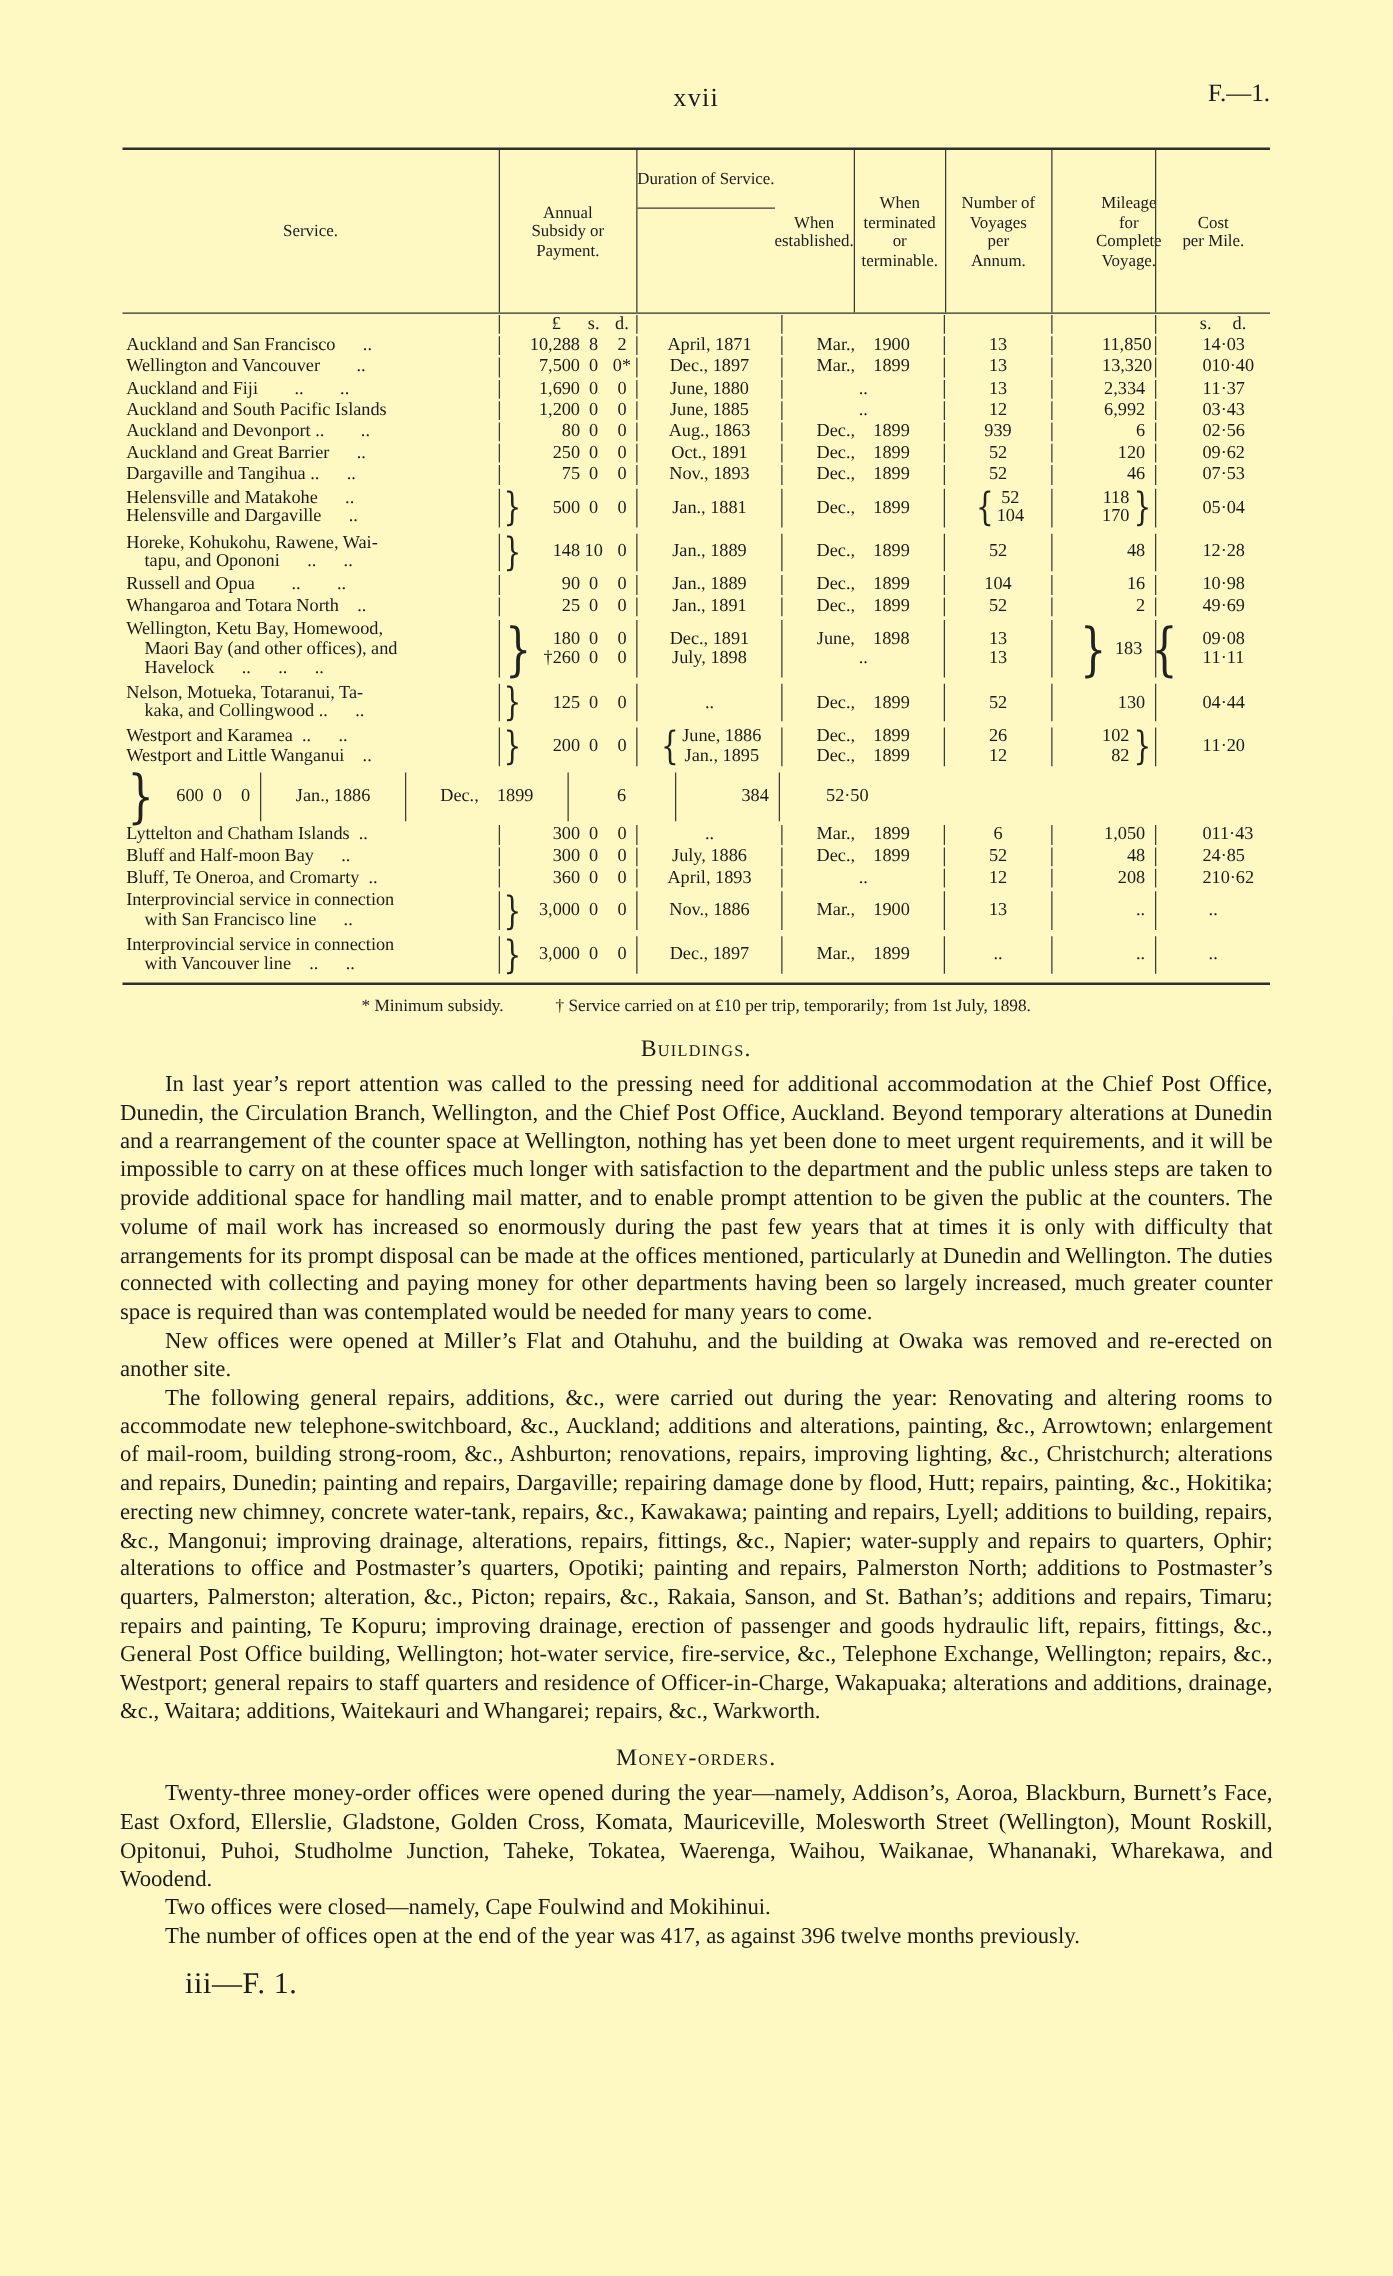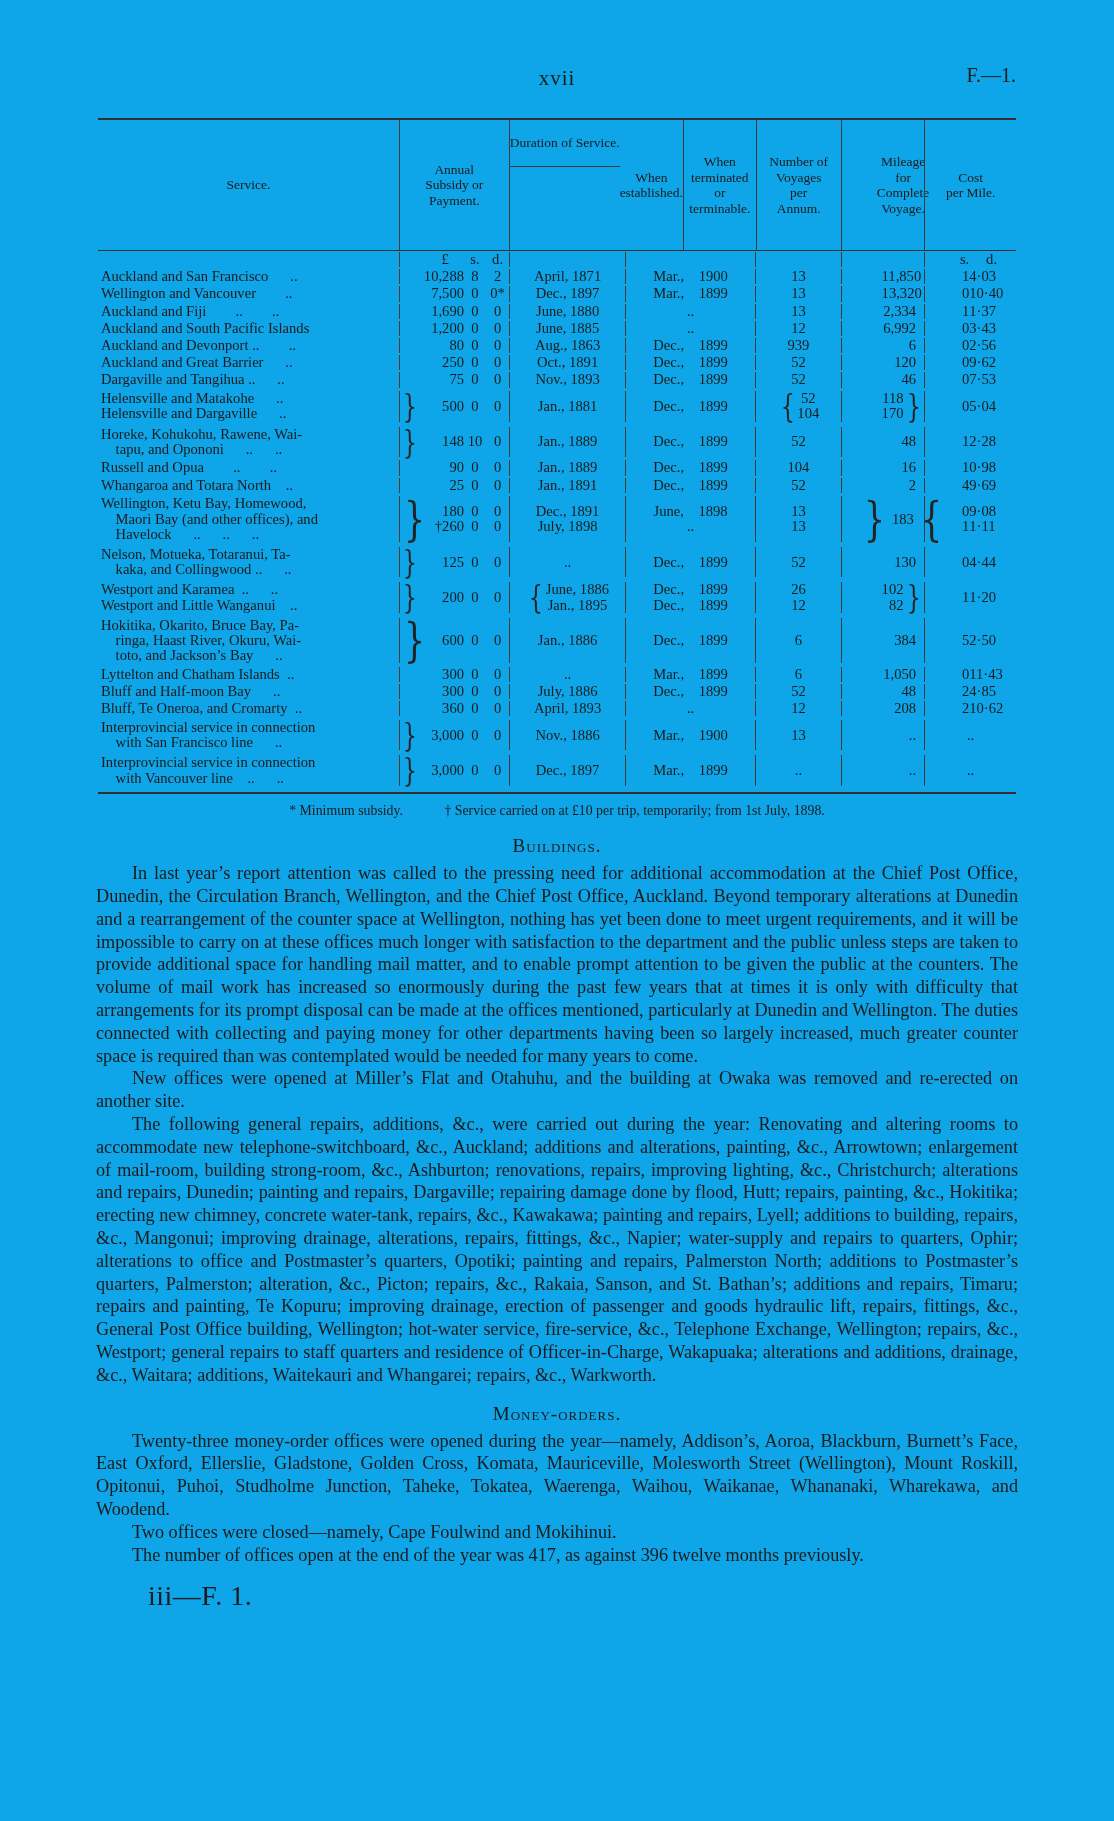--- a/index.html
+++ b/index.html
@@ -1,20 +1,20 @@
 <!DOCTYPE html>
 <html><head>
 <meta charset="utf-8">
 <style>
   html,body{margin:0;padding:0;background:#e9e9e7;}
   .page{
     position:relative;
     width:1114px;height:1821px;
     margin:0 auto;
-    background:#0ea5e9;
+    background:#fef9c3;
     box-sizing:border-box;
     padding:64px 96px 0 96px;
     color:#1b1b1b;
     font-family:"Liberation Serif","DejaVu Serif",serif;
     overflow:hidden;
   }
   
   .page-head{position:relative;height:40px;}
   .pg-num{position:absolute;left:50%;transform:translateX(-50%);top:2px;font-size:21px;letter-spacing:1px;}
   .paper-ref{position:absolute;right:2px;top:0;font-size:20px;}
@@ -81,21 +81,21 @@
   .brace{font-family:"DejaVu Serif",serif;transform:scaleX(0.72);line-height:0.85;color:#222;}
   .b2{font-size:31px;}
   .b3{font-size:46px;}
   
   .footnotes{text-align:center;font-size:13.8px;margin-top:9px;}
   .footnotes .fn2{margin-left:38px;}
   
   .sec-heading{text-align:center;font-variant:small-caps;font-weight:normal;
     font-size:19px;letter-spacing:1px;margin:16px 0 5px 0;}
   .section p{margin:0;text-align:justify;text-indent:36px;font-size:18.2px;line-height:22.8px;}
-  .footer-ref{margin:14px 0 0 52px;font-size:28px;letter-spacing:0.5px;}
+  .footer-ref{margin:14px 0 0 52px;font-size:24px;letter-spacing:0.5px;}
 </style>
 </head>
 <body>
 
 <div class="page">
 
   <div class="page-head">
     <span class="pg-num">xvii</span>
     <span class="paper-ref">F.—1.</span>
   </div>
@@ -999,29 +999,20 @@
               <div class="lines">
                 <div class="cline">
                   <span class="cs">1</span>
                   <span class="cd">1·20</span>
                 </div>
               </div>
             </div>
           </div>
         </div>
         <div class="t-row multi">
-          <div class="t-cell c-s">
-            <div class="cell-inner">
-              <div class="lines">
-                <div class="line">Hokitika, Okarito, Bruce Bay, Pa-</div>
-                <div class="line">  ringa, Haast River, Okuru, Wai-</div>
-                <div class="line">  toto, and Jackson’s Bay  ..</div>
-              </div>
-            </div>
-          </div>
           <div class="t-cell c-sub">
             <div class="cell-inner">
               <span class="brace b3">}</span>
               <div class="lines">
                 <div class="sline">
                   <span class="sp">600</span>
                   <span class="ss">0</span>
                   <span class="sd">0</span>
                 </div>
               </div>

